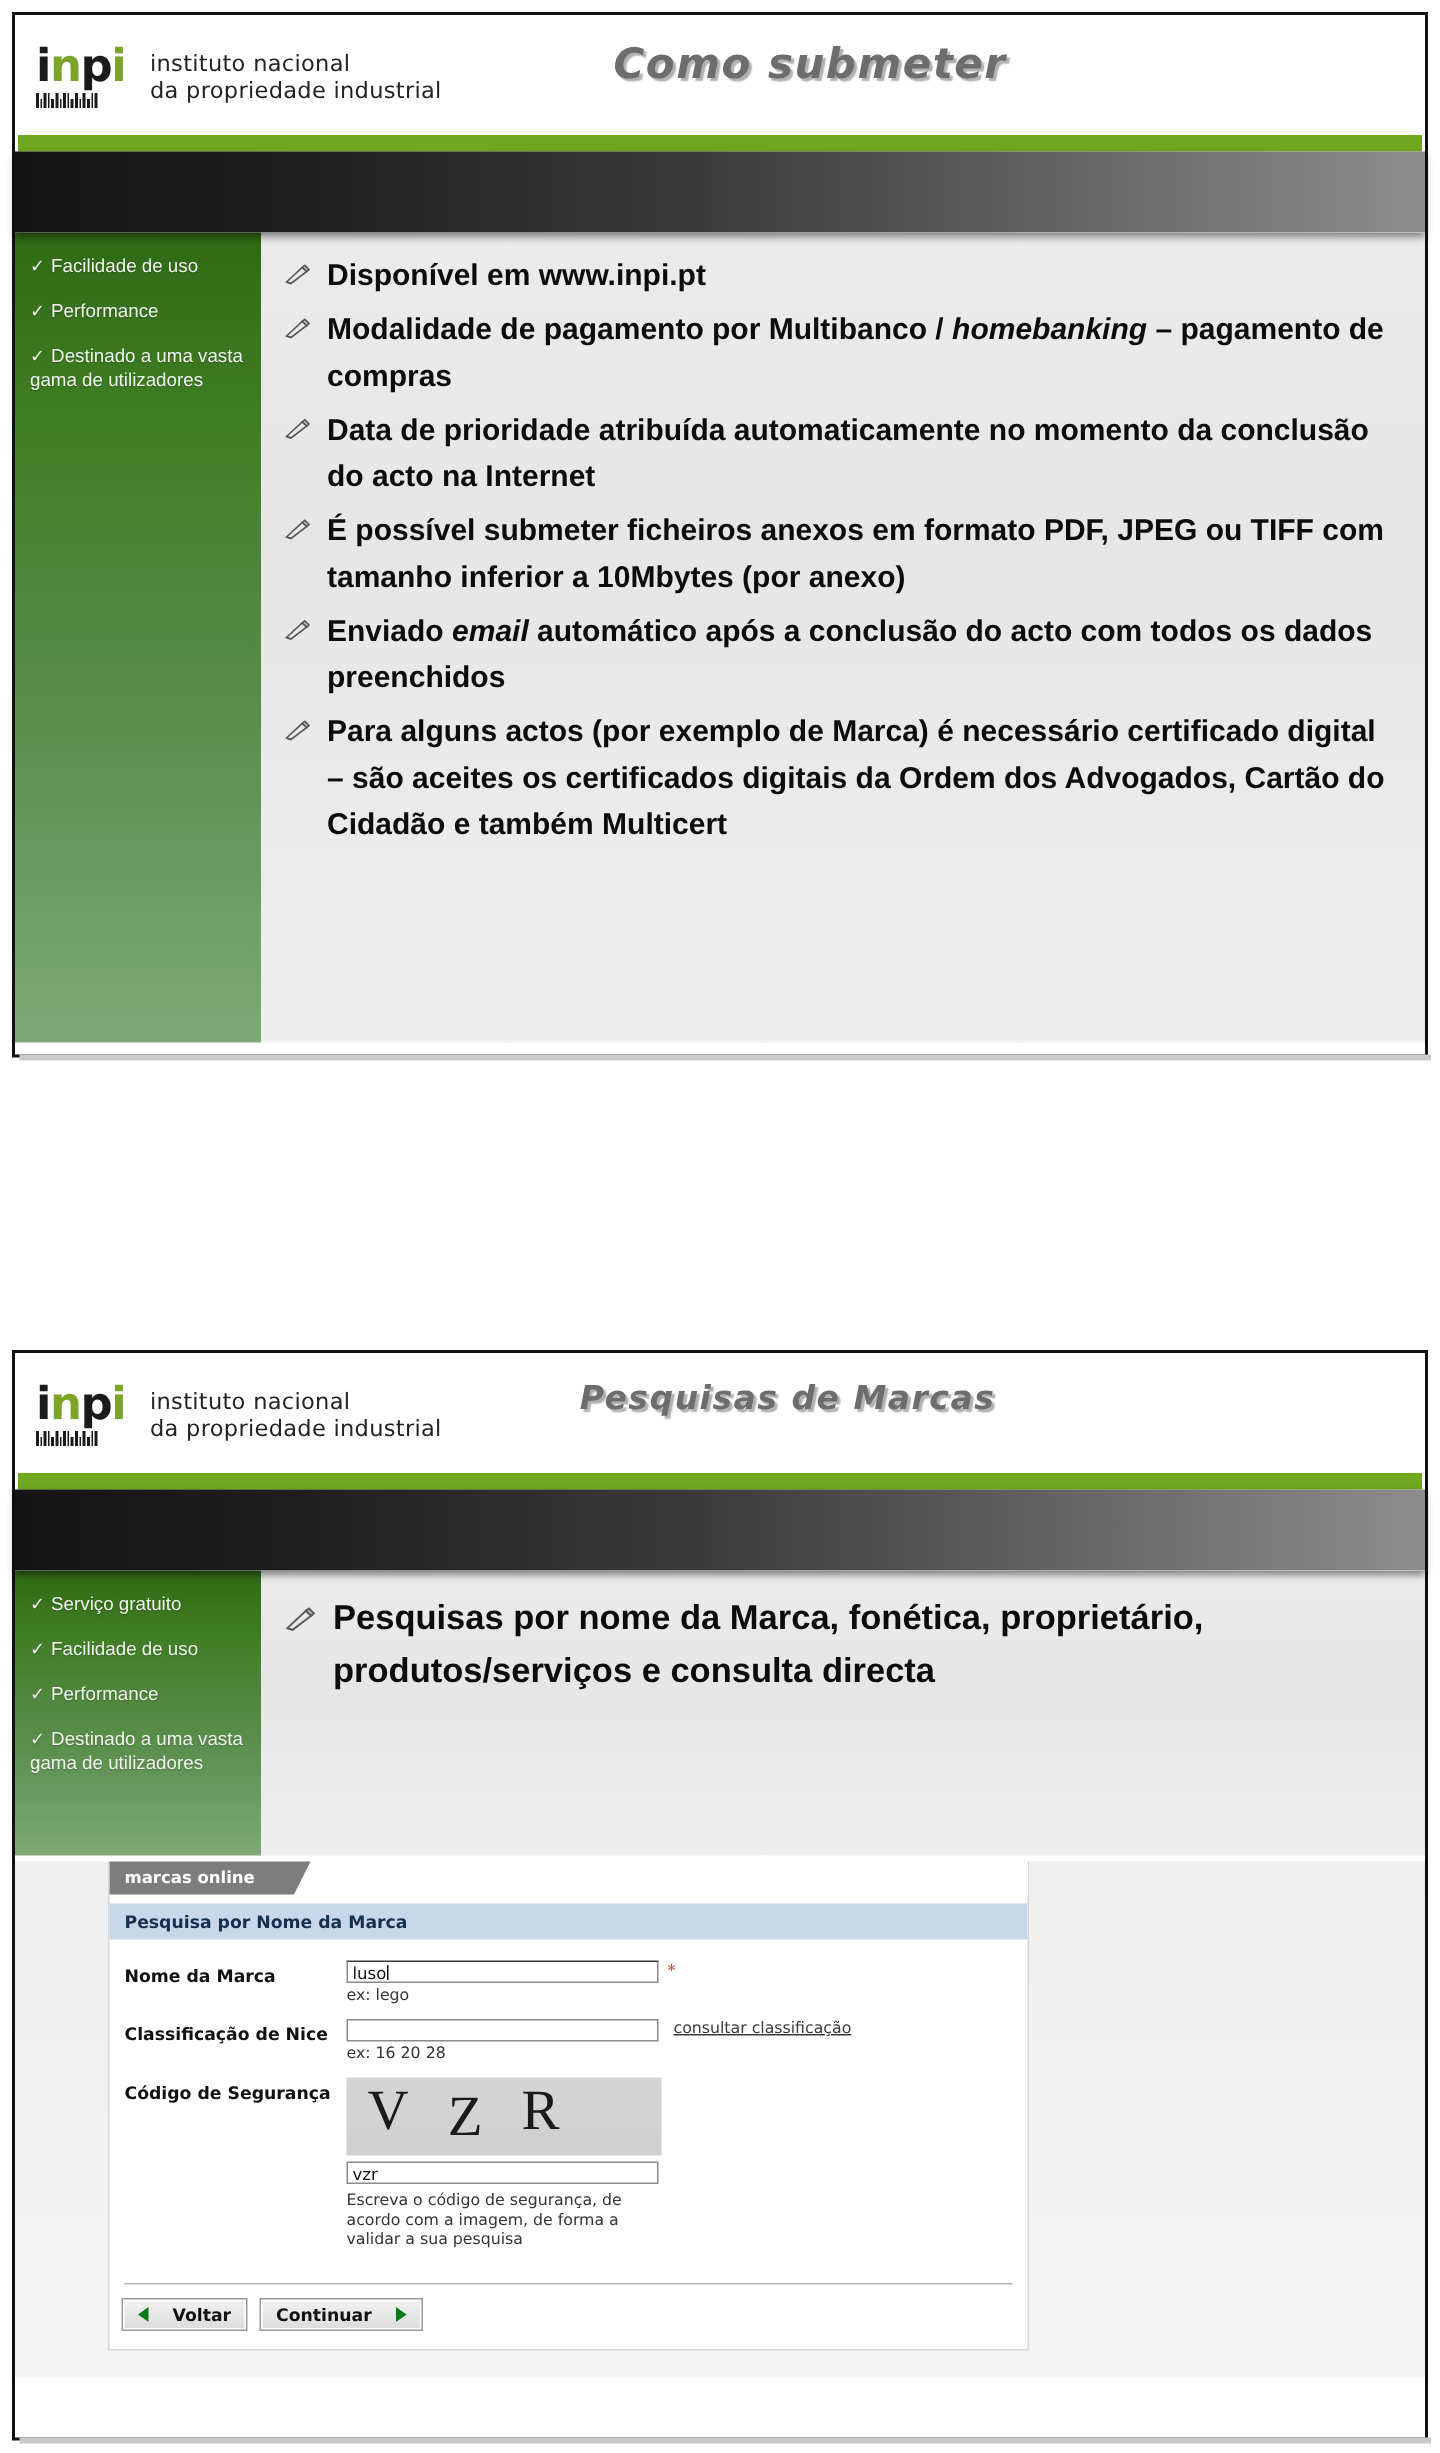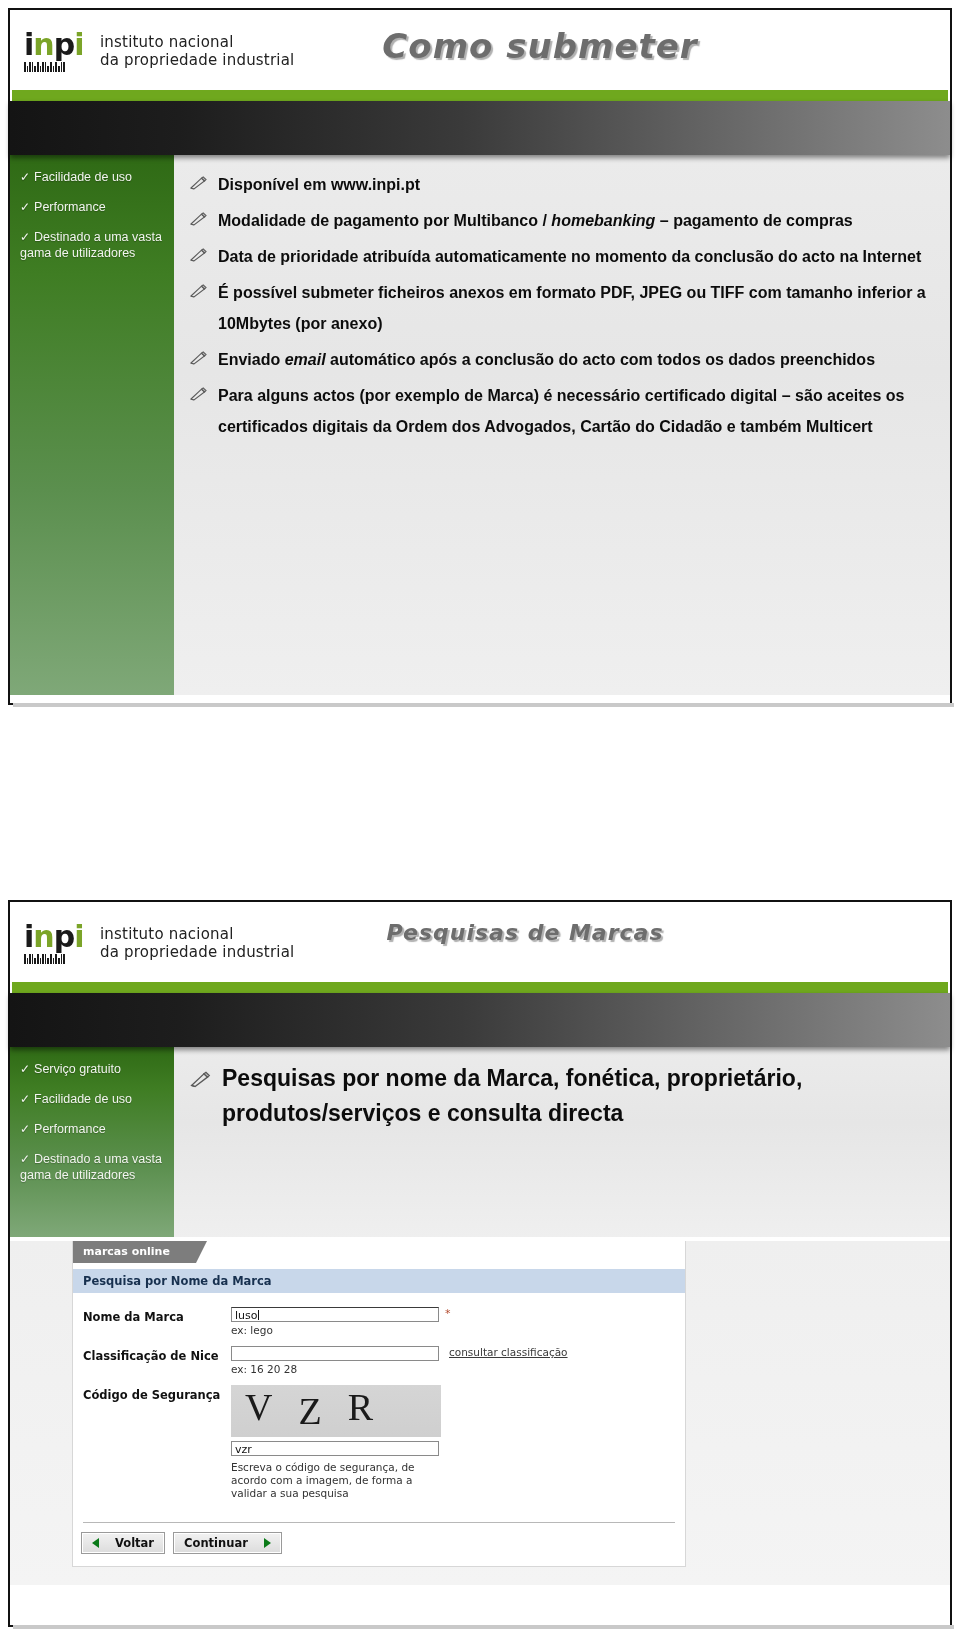--- a/index.html
+++ b/index.html
@@ -20,21 +20,21 @@
   .logo-word{font-family:"DejaVu Sans",sans-serif;font-size:30px;line-height:30px;font-weight:700;letter-spacing:-1px;}
   .logo-word .k{color:#1a1a1a;}
   .logo-word .g{color:#7ba428;}
   .barcode{display:flex;gap:1px;margin-top:2px;height:10px;align-items:flex-end;}
   .barcode i{display:block;background:#1a1a1a;width:2px;height:10px;}
   .barcode i.s{height:6px;}
   .barcode i.t{width:1px;}
   .logo-txt{margin-left:6px;padding-top:3px;font-family:"DejaVu Sans",sans-serif;
             font-size:15px;line-height:18px;color:#222;letter-spacing:.2px;}
   .slide-title{position:absolute;left:0;right:0;top:16px;text-align:center;
-      font-family:"DejaVu Sans",sans-serif;font-style:italic;font-weight:700;font-size:34px;
+      font-family:"DejaVu Sans",sans-serif;font-style:italic;font-weight:700;font-size:28px;
       color:#6d6d6d;letter-spacing:1px;text-shadow:2px 2px 1px rgba(150,150,150,.75);}
   #slide1 .slide-title{padding-left:120px;}
   #slide2 .slide-title{padding-left:90px;top:18px;font-size:22px;}
 
   .greenbar{height:11px;background:#6fa81e;margin:0 2px;}
   .darkband{height:54px;background:linear-gradient(90deg,#141414 0%,#1d1d1d 18%,#3a3a3a 48%,#6a6a6a 78%,#8d8d8d 100%);
             box-shadow:0 3px 5px rgba(0,0,0,.45);position:relative;z-index:3;}
 
   
   .body{display:flex;position:relative;border-radius:29px;}
@@ -48,21 +48,21 @@
   .side-item .ck{margin-right:4px;font-size:12px;}
   .main{flex:1;position:relative;background:linear-gradient(180deg,#ebebeb 0%,#e6e6e6 40%,#efefef 100%);
         padding:14px 22px 20px 14px;box-sizing:border-box;}
   #slide1 .main{min-height:540px;}
   #slide2 .main{min-height:0;padding-bottom:6px;}
 
   .blist{list-style:none;margin:0;padding:0;}
   .blist li{display:flex;align-items:flex-start;margin-bottom:5px;}
   .pencil{flex:0 0 30px;padding-top:7px;}
   .pencil svg{display:block;}
-  .btxt{font-family:"Liberation Sans",sans-serif;font-weight:700;font-size:16px;line-height:31px;color:#0c0c0c;}
+  .btxt{font-family:"Liberation Sans",sans-serif;font-weight:700;font-size:20px;line-height:31px;color:#0c0c0c;}
   .btxt em{font-style:italic;}
   #slide2 .btxt{font-size:23px;line-height:35px;}
   #slide2 .pencil{flex:0 0 34px;padding-top:10px;}
 
   
   .shot{margin:4px 0 0 62px;width:612px;background:#fff;border:1px solid #d7d7d7;border-top:none;
         font-family:"DejaVu Sans",sans-serif;color:#1b1b1b;position:relative;}
   .shot-tabrow{height:22px;background:#fff;position:relative;}
   .shot-tab{position:absolute;left:0;top:0;height:22px;background:#7d7d7d;color:#fff;
             font-size:11px;font-weight:700;line-height:22px;padding:0 26px 0 10px;}

